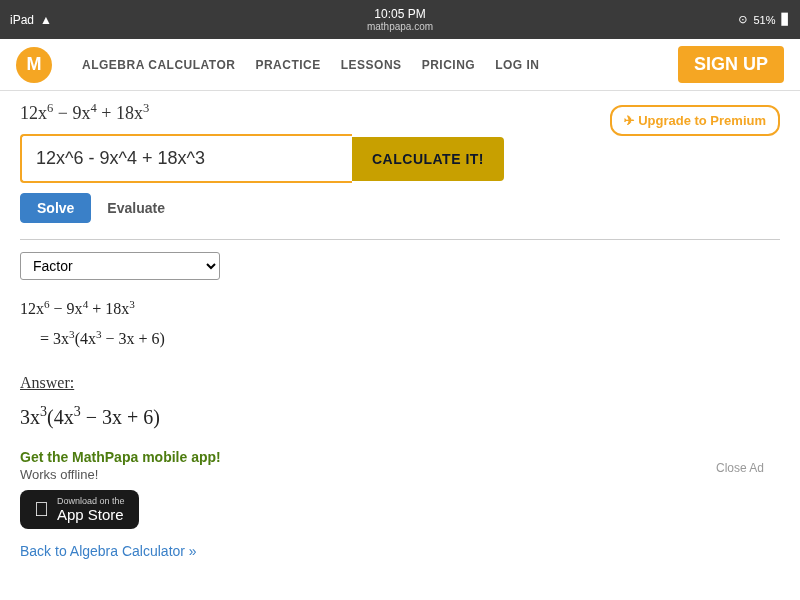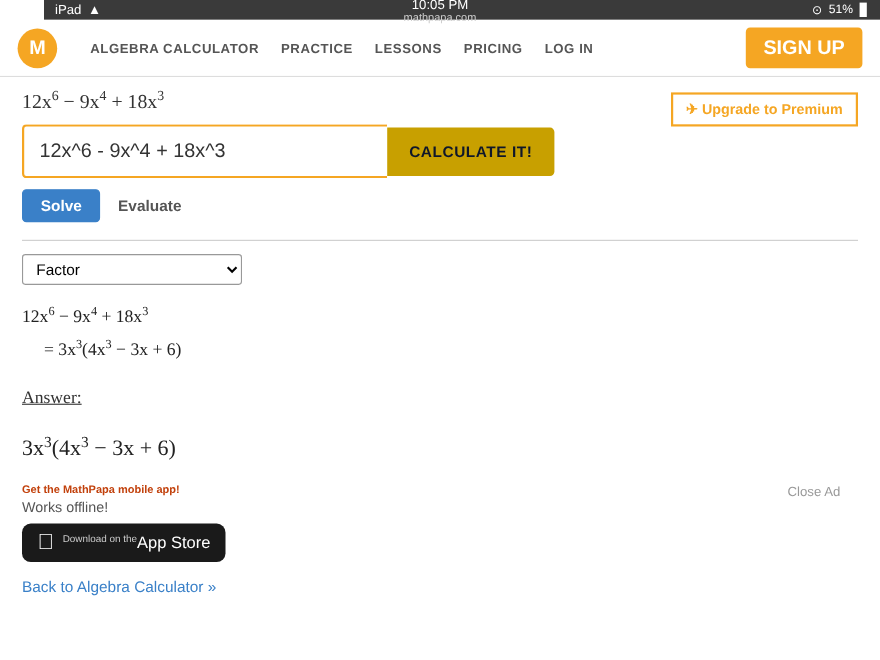--- a/index.html
+++ b/index.html
@@ -7,22 +7,21 @@
 
     
     .status-bar {
       background: #3a3a3a;
       color: #fff;
       font-size: 12px;
       display: flex;
       justify-content: space-between;
       align-items: center;
       padding: 2px 10px;
-      height: 18px;
-      margin-left: 40px;
+      height: 39px;
     }
     .status-left { display: flex; align-items: center; gap: 6px; }
     .status-center { position: absolute; left: 50%; transform: translateX(-50%); text-align: center; font-size: 12px; color: #fff; }
     .status-right { display: flex; align-items: center; gap: 6px; font-size: 11px; }
 
     
     .nav-bar {
       background: #fff;
       border-bottom: 1px solid #ddd;
       display: flex;
@@ -88,21 +87,21 @@
       letter-spacing: 0.5px;
     }
 
     
     .upgrade-btn {
       float: right;
       background: #fff;
       border: 2px solid #f5a623;
       color: #f5a623;
       padding: 6px 12px;
-      border-radius: 0;
+      border-radius: 12px;
       font-size: 13px;
       cursor: pointer;
       font-weight: 600;
       margin-top: -42px;
     }
 
     
     .tab-row { display: flex; gap: 0; margin-bottom: 16px; }
     .tab-btn {
       padding: 6px 16px;
@@ -137,40 +136,40 @@
       width: 200px;
     }
 
     
     .math-steps { font-family: Georgia, serif; font-size: 16px; color: #222; line-height: 1.8; margin-bottom: 20px; }
     .step-label { font-weight: bold; }
     .step-indent { padding-left: 20px; }
 
     
     .answer-section { margin-bottom: 20px; }
-    .answer-label { font-size: 16px; color: #333; text-decoration: underline; font-family: Georgia, serif; margin-bottom: 24px; }
+    .answer-label { font-size: 16px; color: #333; text-decoration: underline; font-family: Georgia, serif; margin-bottom: 12px; }
     .answer-value { font-family: Georgia, serif; font-size: 20px; color: #222; }
 
     
     .app-promo { margin-bottom: 14px; }
-    .app-promo-title { font-size: 10px; font-weight: bold; color: #c2410c; margin-bottom: 2px; }
+    .app-promo-title { font-size: 14px; font-weight: bold; color: #4d7c0f; margin-bottom: 2px; }
     .app-promo-sub { font-size: 13px; color: #555; margin-bottom: 8px; }
     .app-store-btn {
       display: inline-flex;
       align-items: center;
       background: #1a1a1a;
       color: #fff;
       border-radius: 8px;
       padding: 6px 14px;
       gap: 8px;
       cursor: pointer;
       text-decoration: none;
     }
     .apple-icon { font-size: 20px; }
-    .app-store-text { display: flex; flex-direction: row; justify-content: center; }
+    .app-store-text { display: flex; flex-direction: column; justify-content: center; }
     .download-on { font-size: 9px; color: #ccc; }
     .app-store-name { font-size: 15px; font-weight: normal; }
 
     
     .back-link { font-size: 14px; color: #3a80c8; cursor: pointer; }
 
     
     .close-ad {
       position: absolute;
       right: 36px;

